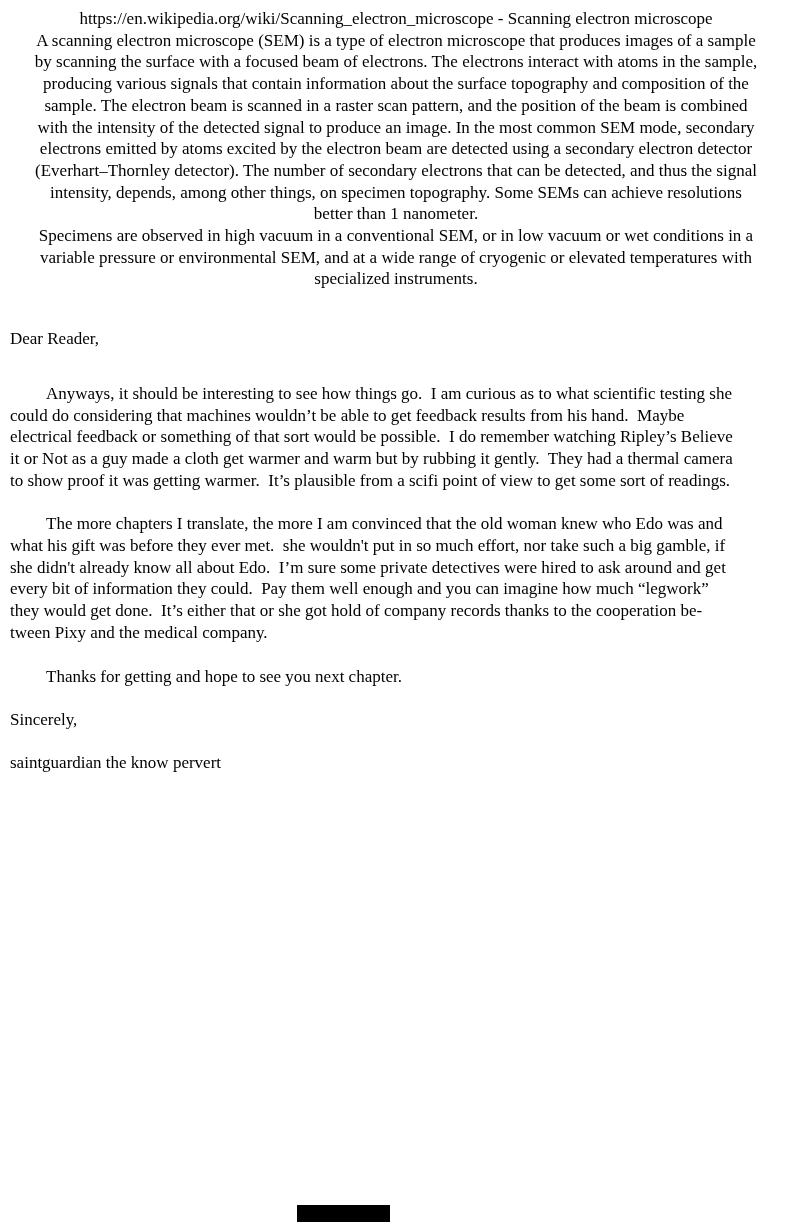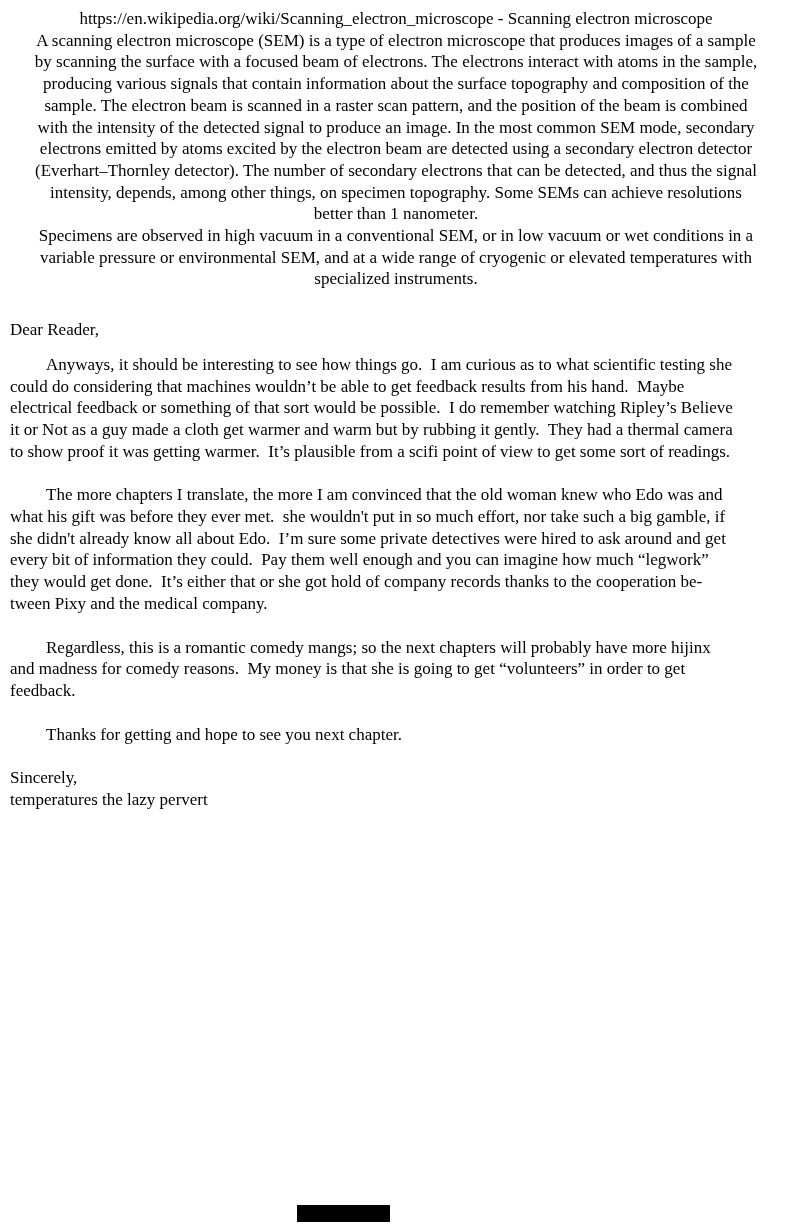--- a/index.html
+++ b/index.html
@@ -23,35 +23,36 @@
     padding: 8px 10px 4px 10px;
     font-size: 17px;
     line-height: 21.7px;
   }
   .centered-block {
     text-align: center;
     white-space: pre-wrap;
     margin: 0;
   }
   .article-gap {
-    margin-bottom: 29px;
+    margin-bottom: 38px;
   }
   .body-block {
     white-space: pre-wrap;
     margin: 0;
     text-align: left;
   }
   .salutation {
-    margin-bottom: 13px;
+    margin-bottom: 33px;
   }
   .para {
     text-indent: 36px;
     margin-bottom: 22px;
   }
   .closing {
+    margin-bottom: 21px;
   }
   .redaction-bar {
     position: absolute;
     left: 297px;
     top: 1205px;
     width: 93px;
     height: 17px;
     background: #000000;
   }
 </style>
@@ -84,25 +85,22 @@
 it or Not as a guy made a cloth get warmer and warm but by rubbing it gently.  They had a thermal camera
 to show proof it was getting warmer.  It’s plausible from a scifi point of view to get some sort of readings.</div>
 
   <div class="body-block para">The more chapters I translate, the more I am convinced that the old woman knew who Edo was and
 what his gift was before they ever met.  she wouldn't put in so much effort, nor take such a big gamble, if
 she didn't already know all about Edo.  I’m sure some private detectives were hired to ask around and get
 every bit of information they could.  Pay them well enough and you can imagine how much “legwork”
 they would get done.  It’s either that or she got hold of company records thanks to the cooperation be-
 tween Pixy and the medical company.</div>
 
-  <div class="body-block para">Regardless, this is a romantic comedy mangs; so the next chapters will probably have more hijinx
-and madness for comedy reasons.  My money is that she is going to get “volunteers” in order to get
-feedback.</div>
 
   <div class="body-block para">Thanks for getting and hope to see you next chapter.</div>
 
   <div class="body-block closing">Sincerely,</div>
 
-  <div class="body-block">temperatures the lazy pervert</div>
+  <div class="body-block">saintguardian the know pervert</div>
 
   <div class="redaction-bar"></div>
 
 </div>
 
 </body></html>

